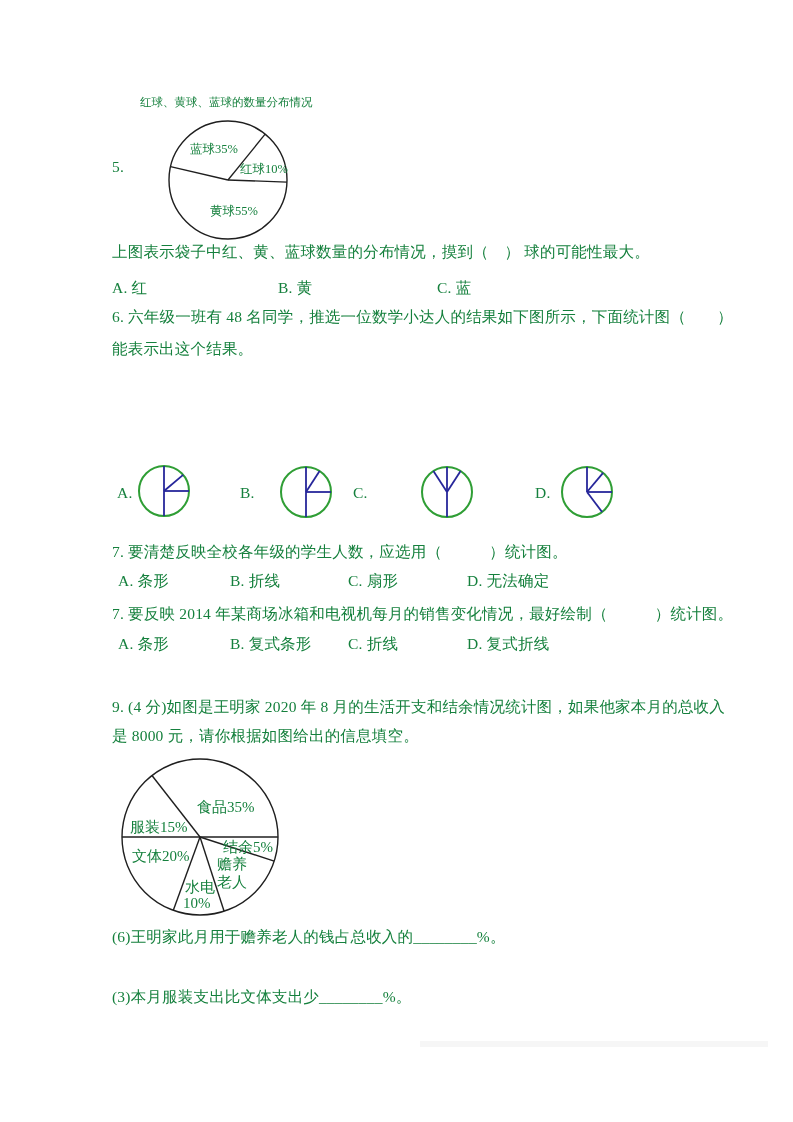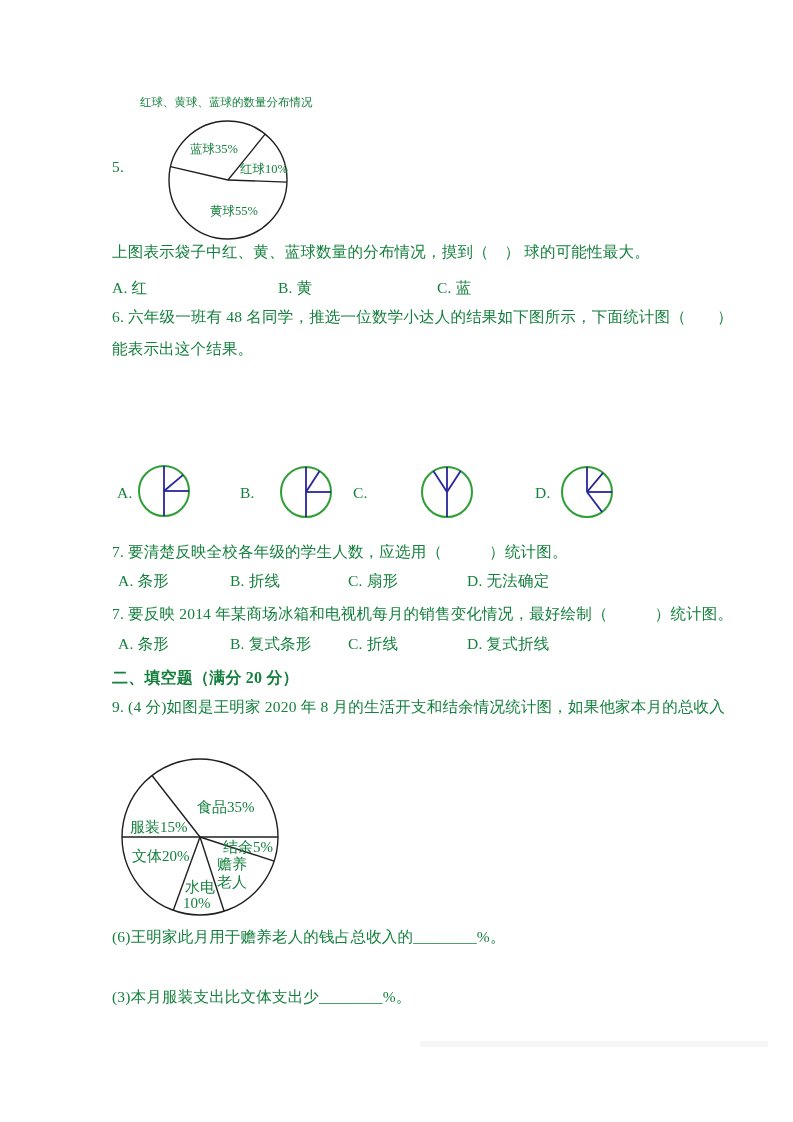--- a/index.html
+++ b/index.html
@@ -88,23 +88,23 @@
   <div class="abs t" style="left:230px;top:572px">B. 折线</div>
   <div class="abs t" style="left:348px;top:572px">C. 扇形</div>
   <div class="abs t" style="left:467px;top:572px">D. 无法确定</div>
 
   <div class="abs t" style="left:112px;top:605px">7. 要反映 2014 年某商场冰箱和电视机每月的销售变化情况，最好绘制（　　　）统计图。</div>
   <div class="abs t" style="left:118px;top:635px">A. 条形</div>
   <div class="abs t" style="left:230px;top:635px">B. 复式条形</div>
   <div class="abs t" style="left:348px;top:635px">C. 折线</div>
   <div class="abs t" style="left:467px;top:635px">D. 复式折线</div>
 
-  <div class="abs t bold" style="left:112px;top:668px">二、填空题（满分 20 分）</div>
 
   <div class="abs t" style="left:112px;top:698px">9. (4 分)如图是王明家 2020 年 8 月的生活开支和结余情况统计图，如果他家本月的总收入</div>
+  <div class="abs t" style="left:112px;top:727px">是 8000 元，请你根据如图给出的信息填空。</div>
 
   <div class="pie-wrap" style="left:119px;top:757px;width:162px;height:160px">
     <svg width="162" height="160">
         <circle cx="81" cy="80" r="78" fill="none" stroke="#1f1f1f" stroke-width="1.4"></circle>
         <line x1="81" y1="80" x2="159" y2="80" stroke="#1f1f1f" stroke-width="1.4"></line>
         <line x1="81" y1="80" x2="32.97840492459866" y2="18.535161218675682" stroke="#1f1f1f" stroke-width="1.4"></line>
         <line x1="81" y1="80" x2="3" y2="79.99999999999999" stroke="#1f1f1f" stroke-width="1.4"></line>
         <line x1="81" y1="80" x2="54.32242882059779" y2="153.29602442130084" stroke="#1f1f1f" stroke-width="1.4"></line>
         <line x1="81" y1="80" x2="105.10332556124588" y2="154.18240827102198" stroke="#1f1f1f" stroke-width="1.4"></line>
         <line x1="81" y1="80" x2="155.18240827102198" y2="104.10332556124592" stroke="#1f1f1f" stroke-width="1.4"></line>

